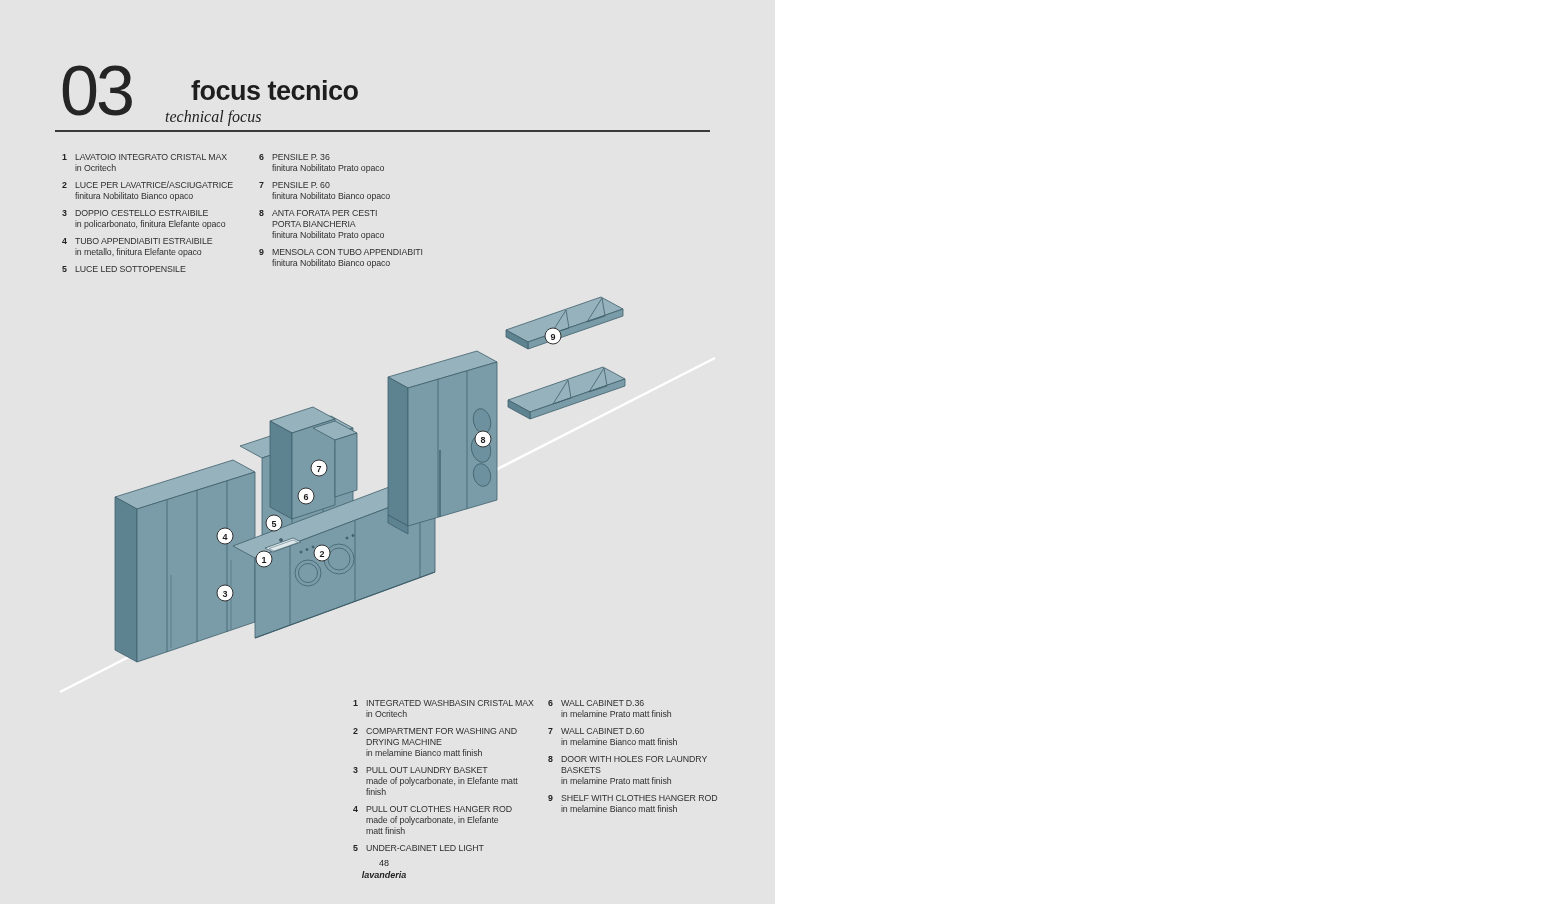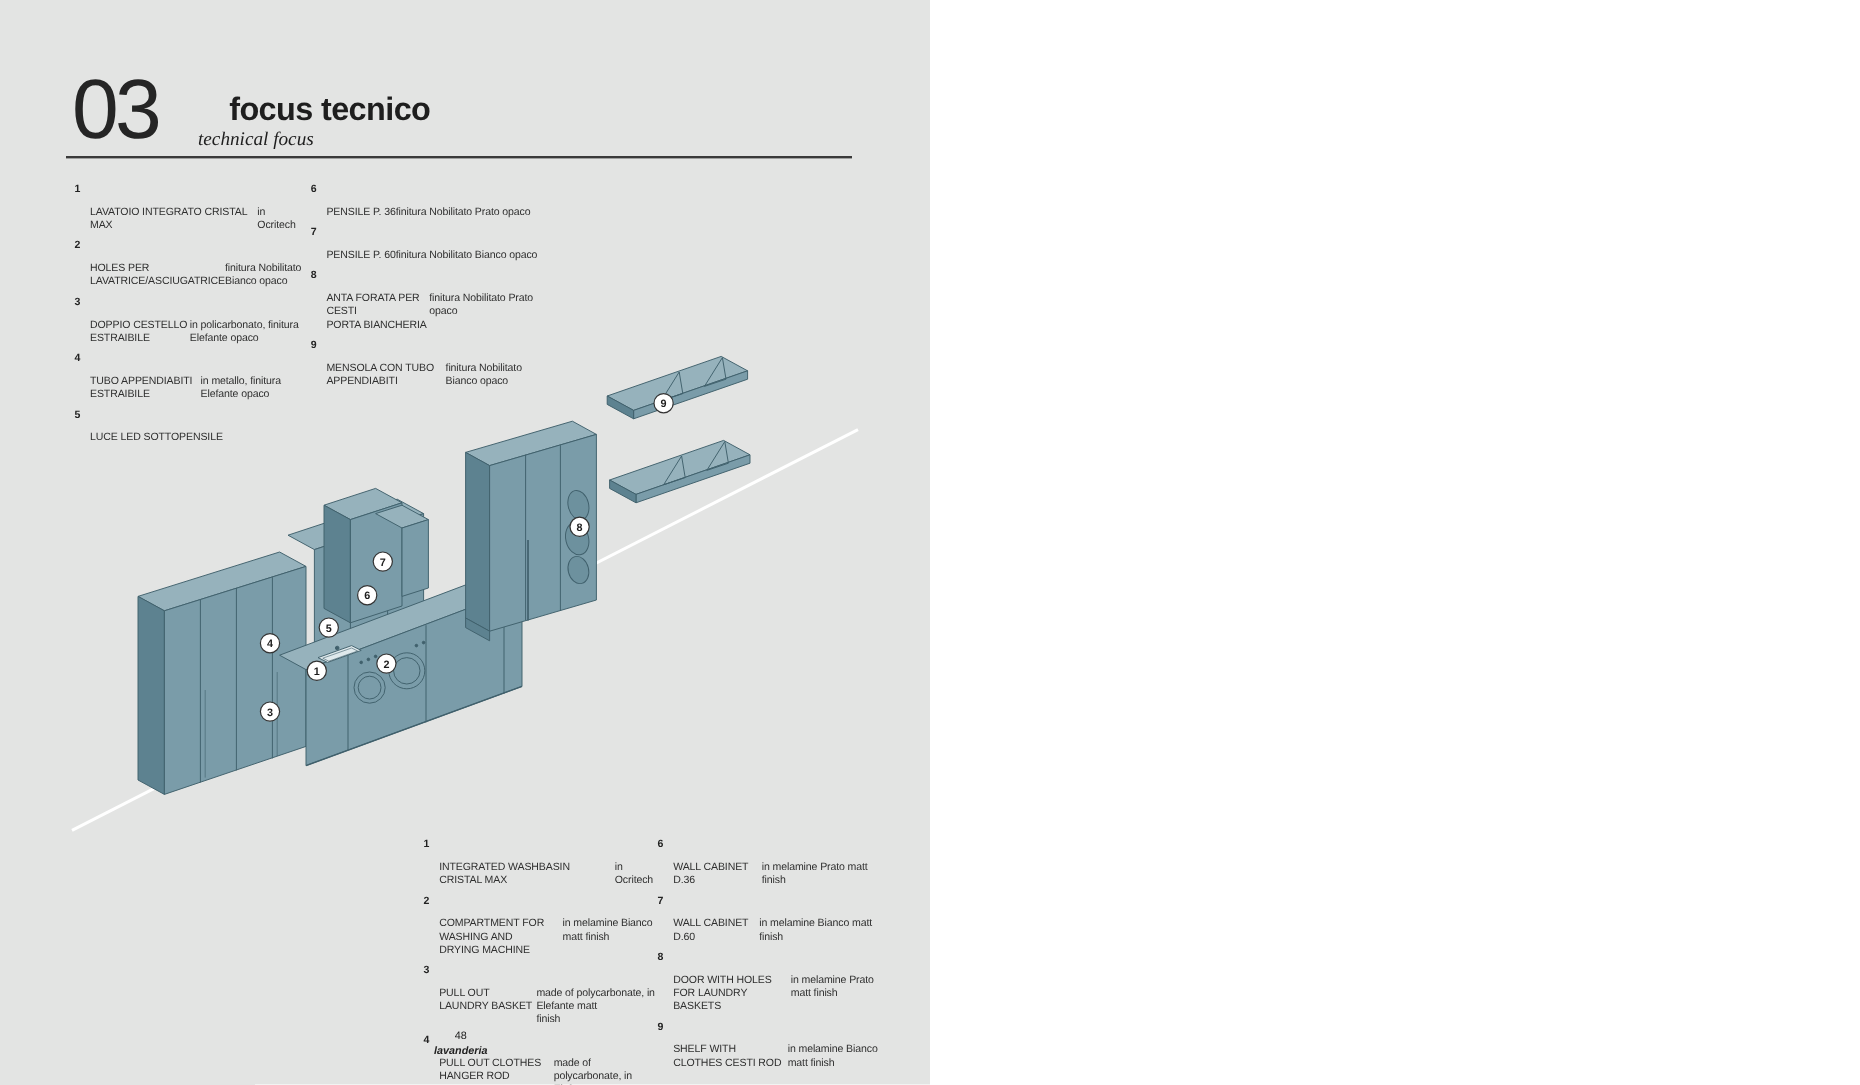--- a/index.html
+++ b/index.html
@@ -9,21 +9,21 @@
   .abs{position:absolute;}
   
   #left-page{left:0;top:0;width:775px;height:904px;background:#e3e4e3;}
   #big-num{left:60px;top:56px;font-size:70px;font-weight:400;letter-spacing:-3px;color:#252525;line-height:1;}
   #left-title{left:162px;top:78px;font-size:27px;font-weight:bold;letter-spacing:-0.5px;color:#1e1e1e;line-height:1;margin-left:29px;}
   #left-subtitle{left:165px;top:108px;font-family:"Liberation Serif",serif;font-style:italic;font-size:16px;color:#1e1e1e;}
   #title-rule{left:55px;top:130px;width:655px;height:2px;background:#3a3a3a;}
   .list{width:200px;}
   .li{display:flex;margin-bottom:6px;}
   .li .n{flex:none;width:13px;font-weight:bold;font-size:8.8px;line-height:11px;color:#222;}
-  .li .tx{display:flex;margin-top:19px;}
+  .li .tx{display:flex;flex-direction:column;}
   .li .t,.li .s{font-size:8.8px;line-height:11px;color:#2f2f2f;white-space:pre-line;letter-spacing:-0.1px;}
   .footer{width:120px;text-align:center;font-size:9px;line-height:12px;color:#222;}
   .footer .pg{font-weight:normal;}
   .footer .sec{font-weight:bold;font-style:italic;}
   
   #right-page{left:775px;top:0;width:775px;height:904px;background:#ffffff;}
   svg text{font-family:"Liberation Sans",sans-serif;}
 </style>
 </head>
 <body>
@@ -43,21 +43,21 @@
           <span class="n">1</span>
           <span class="tx">
             <span class="t">LAVATOIO INTEGRATO CRISTAL MAX</span>
             <span class="s">in Ocritech</span>
           </span>
         </div>
 
         <div class="li">
           <span class="n">2</span>
           <span class="tx">
-            <span class="t">HOLES PER LAVATRICE/ASCIUGATRICE</span>
+            <span class="t">LUCE PER LAVATRICE/ASCIUGATRICE</span>
             <span class="s">finitura Nobilitato Bianco opaco</span>
           </span>
         </div>
 
         <div class="li">
           <span class="n">3</span>
           <span class="tx">
             <span class="t">DOPPIO CESTELLO ESTRAIBILE</span>
             <span class="s">in policarbonato, finitura Elefante opaco</span>
           </span>
@@ -183,21 +183,21 @@
           <span class="tx">
             <span class="t">DOOR WITH HOLES FOR LAUNDRY
 BASKETS</span>
             <span class="s">in melamine Prato matt finish</span>
           </span>
         </div>
 
         <div class="li">
           <span class="n">9</span>
           <span class="tx">
-            <span class="t">SHELF WITH CLOTHES CESTI ROD</span>
+            <span class="t">SHELF WITH CLOTHES HANGER ROD</span>
             <span class="s">in melamine Bianco matt finish</span>
           </span>
         </div>
       </div>
 
     <svg class="abs" style="left:55px;top:290px;" width="670" height="405" viewBox="0 0 670 405">
       <g stroke="#40606c" stroke-width="0.8" stroke-linejoin="round">
         <line x1="5" y1="402" x2="660" y2="68" stroke="#ffffff" stroke-width="2.5"></line>
 
         <g>

